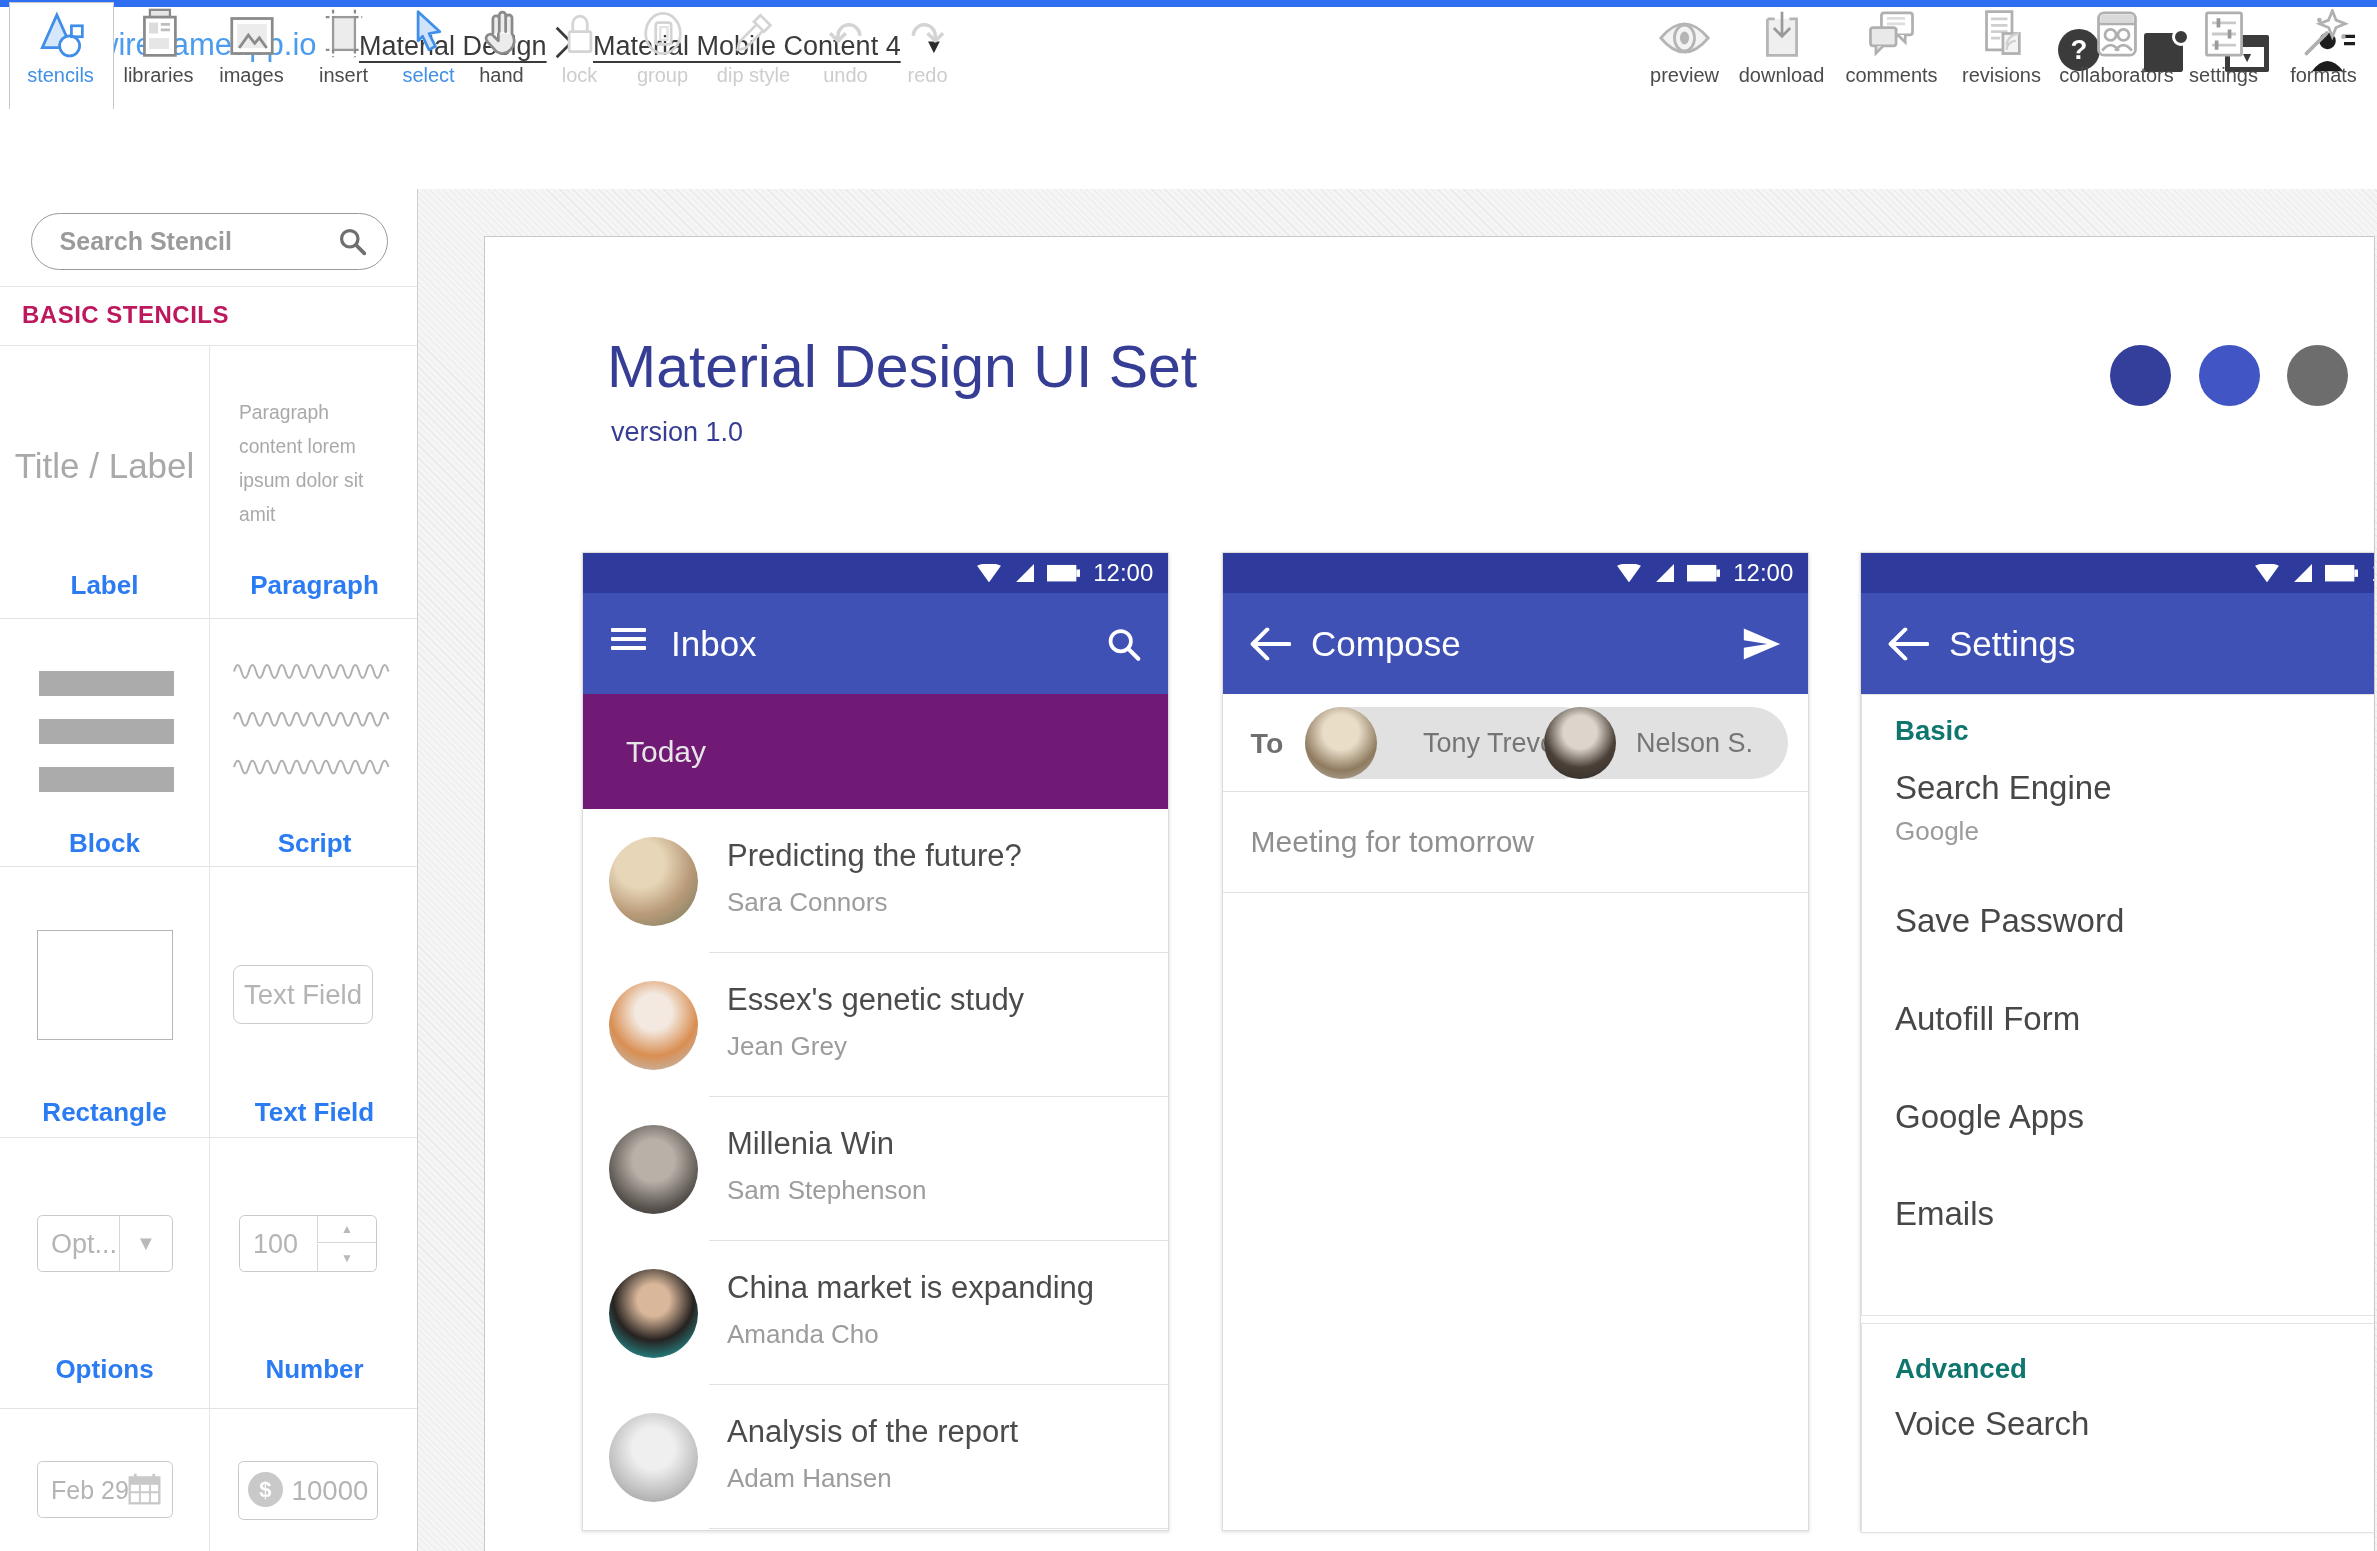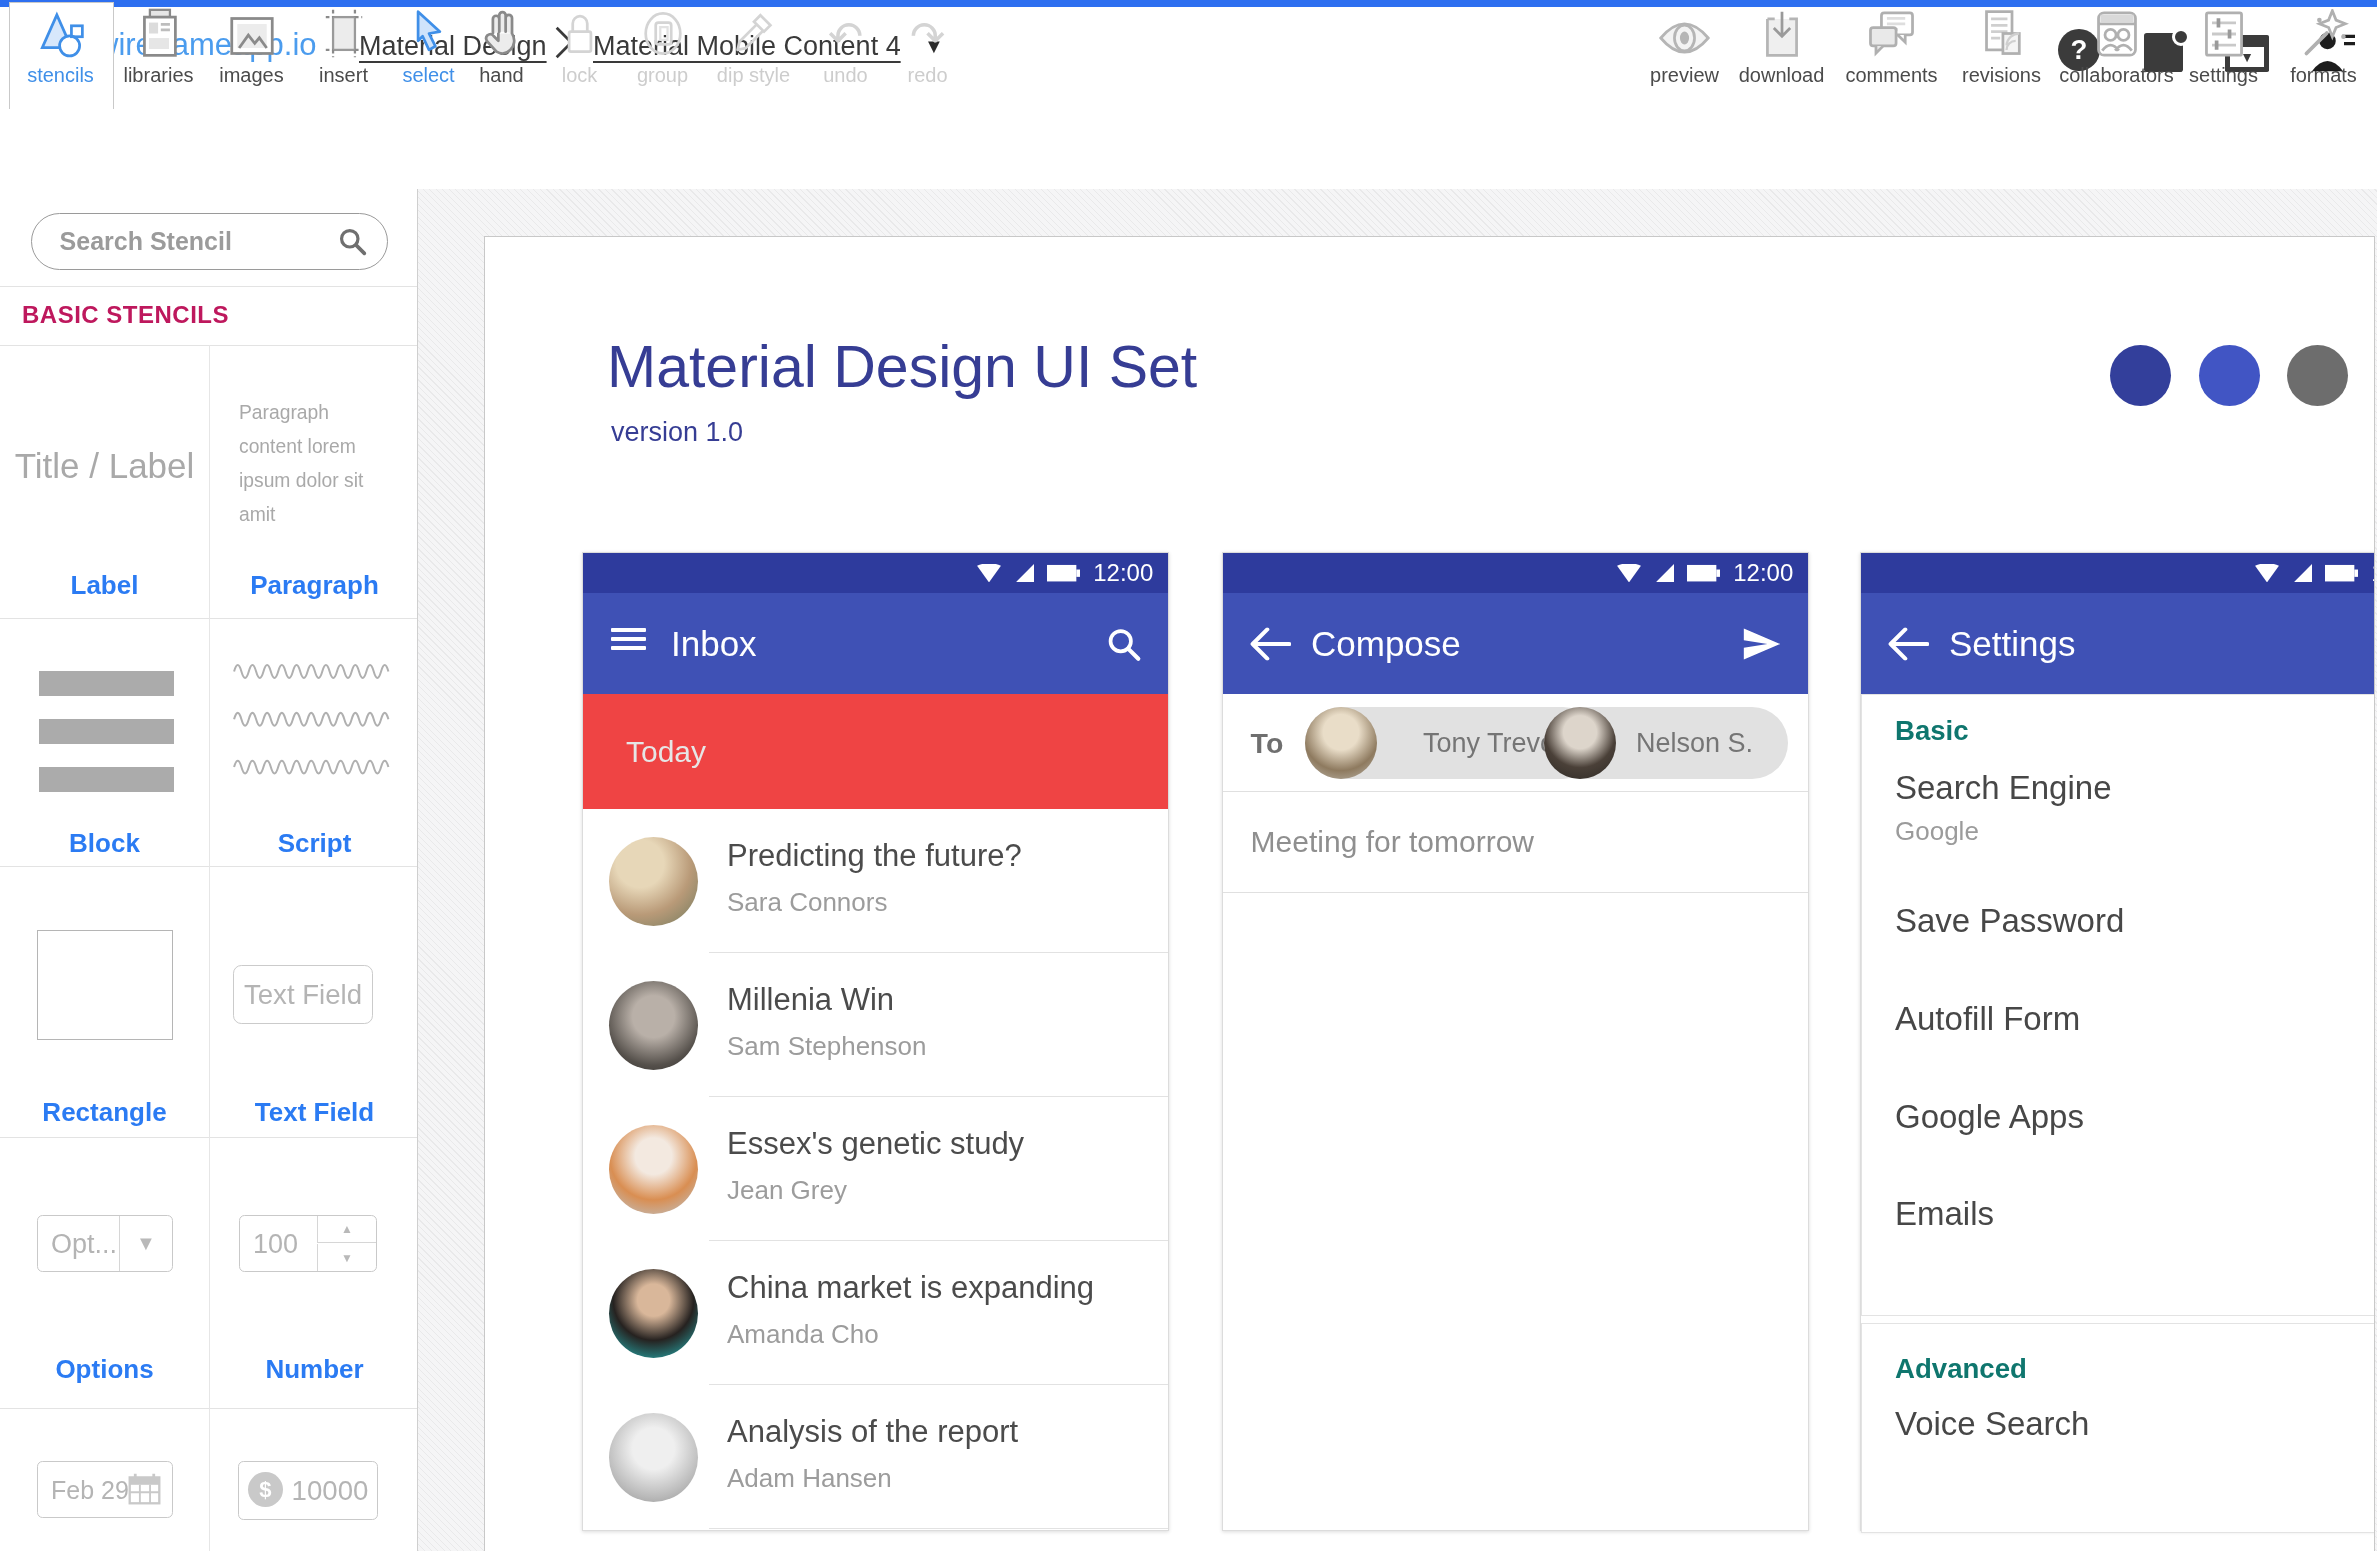--- a/index.html
+++ b/index.html
@@ -85,21 +85,21 @@
   .statusbar { position:absolute; left:0; top:0; width:100%; height:40px; background:#2e3b9d;
                display:flex; align-items:center; justify-content:flex-end; gap:13px; padding:0 14.7px; }
   .sb-time { color:#fff; font-size:24px; font-weight:normal; }
   .appbar { position:absolute; left:0; top:40px; width:100%; height:101px; background:#3f51b5; }
   .ab-title { position:absolute; left:88px; top:50%; transform:translateY(-50%); color:#fff; font-size:35px; }
   .hamburger { position:absolute; left:27.6px; top:35px; width:35px; cursor:pointer; }
   .hamburger div { height:3.7px; background:#fff; margin-bottom:5.5px; border-radius:0.9px; }
   .ab-right { position:absolute; right:26px; top:50%; transform:translateY(-50%); cursor:pointer; }
   .backarrow { position:absolute; left:26px; top:50%; transform:translateY(-50%); cursor:pointer; }
 
-  .today { position:absolute; left:0; top:141px; width:100%; height:115px; background:#ef4444; }
+  .today { position:absolute; left:0; top:141px; width:100%; height:115px; background:#701a75; }
   .today span { position:absolute; left:43px; top:50%; transform:translateY(-50%); color:#e6e6e6; font-size:30px; }
   .maillist { position:absolute; left:0; top:256px; width:100%; }
   .mailitem { position:relative; height:144px; }
   .mailitem .divider { position:absolute; left:126px; right:0; bottom:0; height:0.9px; background:#e2e2e2; }
   .avatar { position:absolute; left:26px; top:27.6px; width:89px; height:89px; border-radius:50%; }
   .av-sara   { background:radial-gradient(circle at 35% 30%, #e7d7b8 0 28%, #b99a78 60%, #6e7a5e 100%); }
   .av-jean   { background:radial-gradient(circle at 50% 35%, #f3e9e0 0 25%, #d98e52 60%, #b9cbd8 100%); }
   .av-sam    { background:radial-gradient(circle at 50% 40%, #b9b0a8 0 30%, #55504b 70%, #2e2c2a 100%); }
   .av-amanda { background:radial-gradient(circle at 50% 35%, #d9b79a 0 22%, #262220 55%, #25c2c4 100%); }
   .av-adam   { background:radial-gradient(circle at 50% 40%, #efefef 0 30%, #b9b9b9 70%, #8e8e8e 100%); }
@@ -498,32 +498,32 @@
       <div class="maillist">
         <div class="mailitem">
           <div class="avatar av-sara"></div>
           <div class="mail-texts">
             <div class="mail-subject">Predicting the future?</div>
             <div class="mail-sender">Sara Connors</div>
           </div>
           <div class="divider"></div>
         </div>
         <div class="mailitem">
+          <div class="avatar av-jean"></div>
+          <div class="mail-texts">
+            <div class="mail-subject">Essex's genetic study</div>
+            <div class="mail-sender">Jean Grey</div>
+          </div>
+          <div class="divider"></div>
+        </div>
+        <div class="mailitem">
           <div class="avatar av-sam"></div>
           <div class="mail-texts">
             <div class="mail-subject">Millenia Win</div>
             <div class="mail-sender">Sam Stephenson</div>
-          </div>
-          <div class="divider"></div>
-        </div>
-        <div class="mailitem">
-          <div class="avatar av-jean"></div>
-          <div class="mail-texts">
-            <div class="mail-subject">Essex's genetic study</div>
-            <div class="mail-sender">Jean Grey</div>
           </div>
           <div class="divider"></div>
         </div>
         <div class="mailitem">
           <div class="avatar av-amanda"></div>
           <div class="mail-texts">
             <div class="mail-subject">China market is expanding</div>
             <div class="mail-sender">Amanda Cho</div>
           </div>
           <div class="divider"></div>

